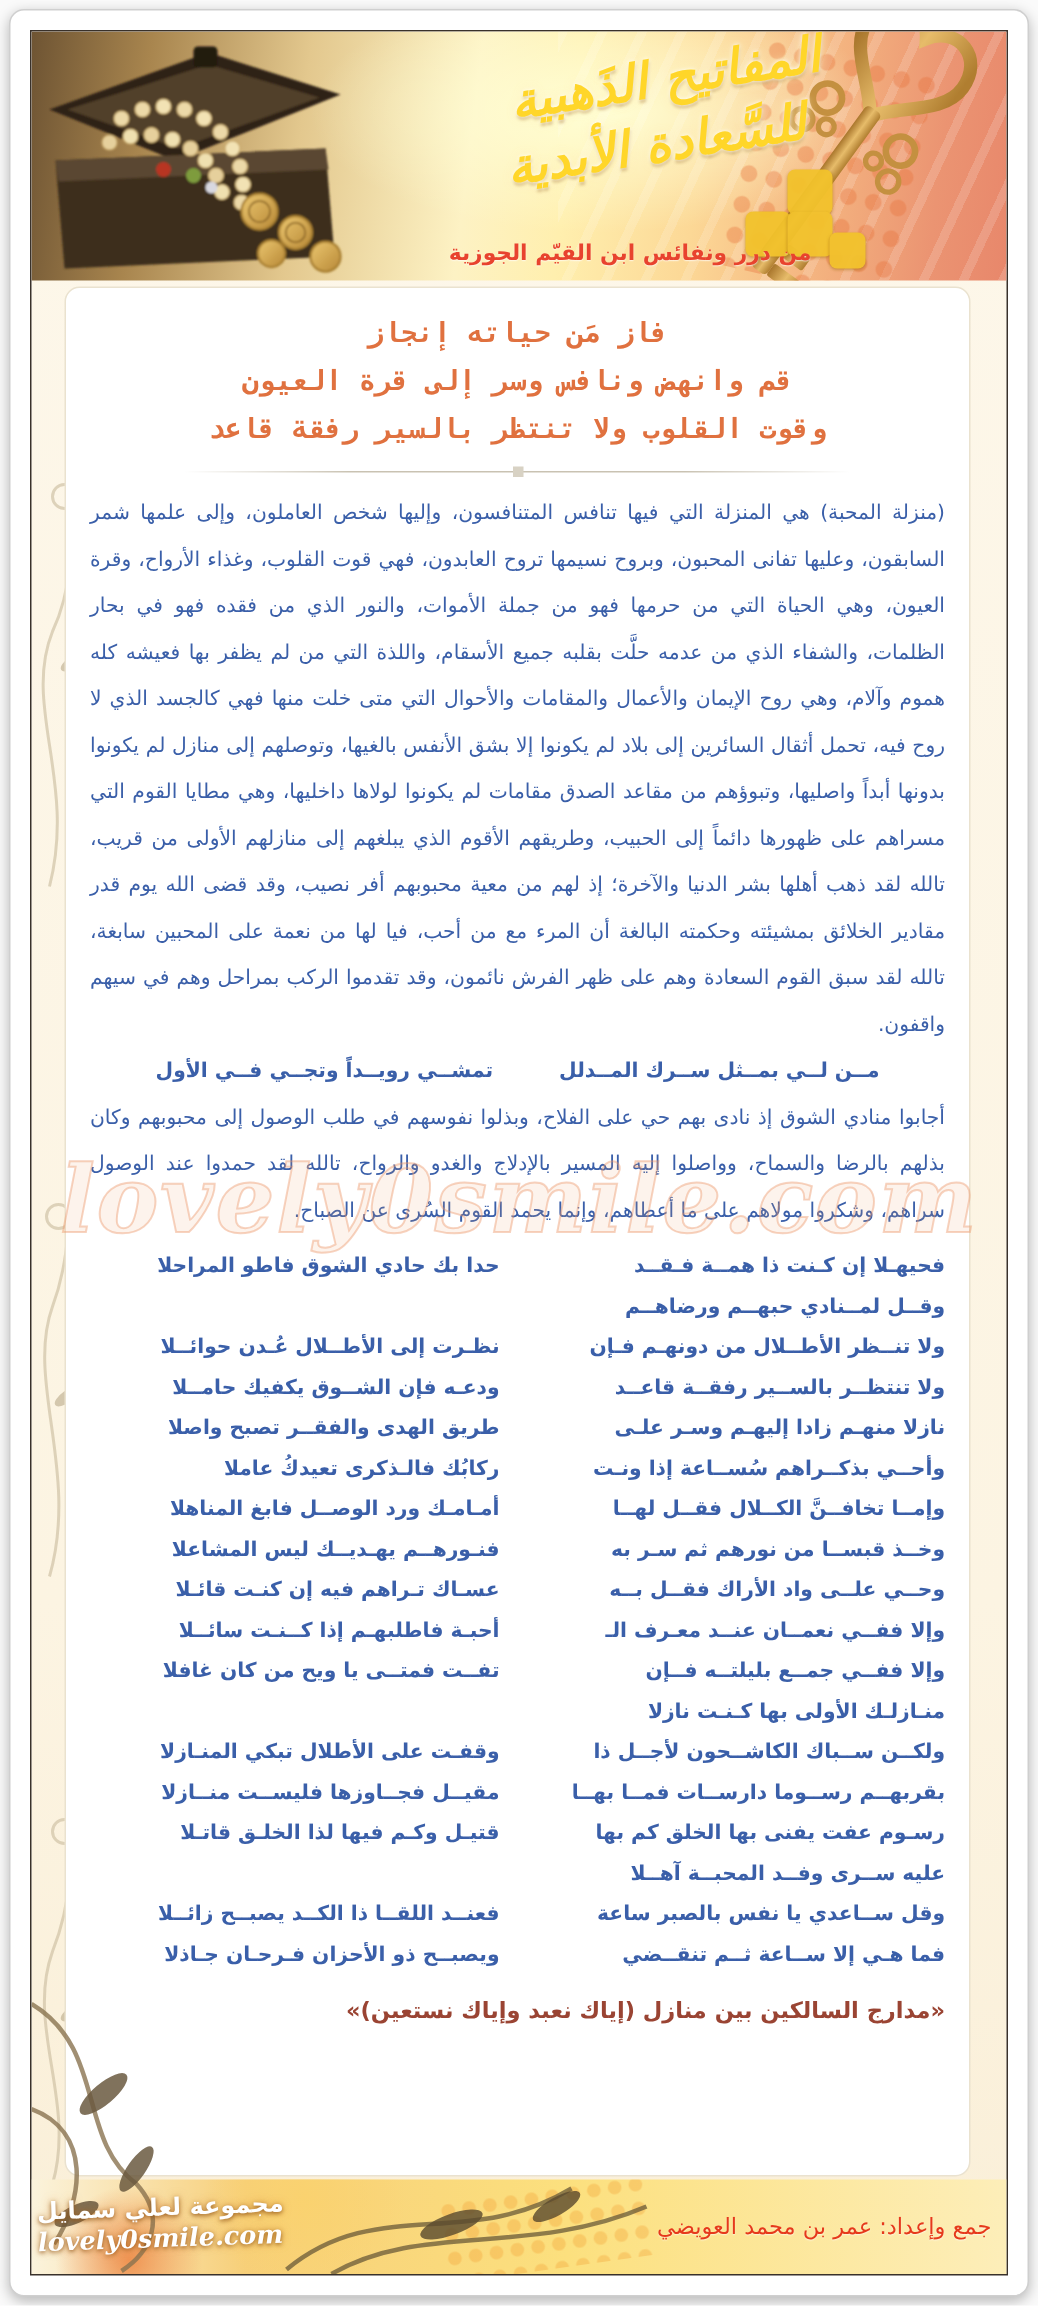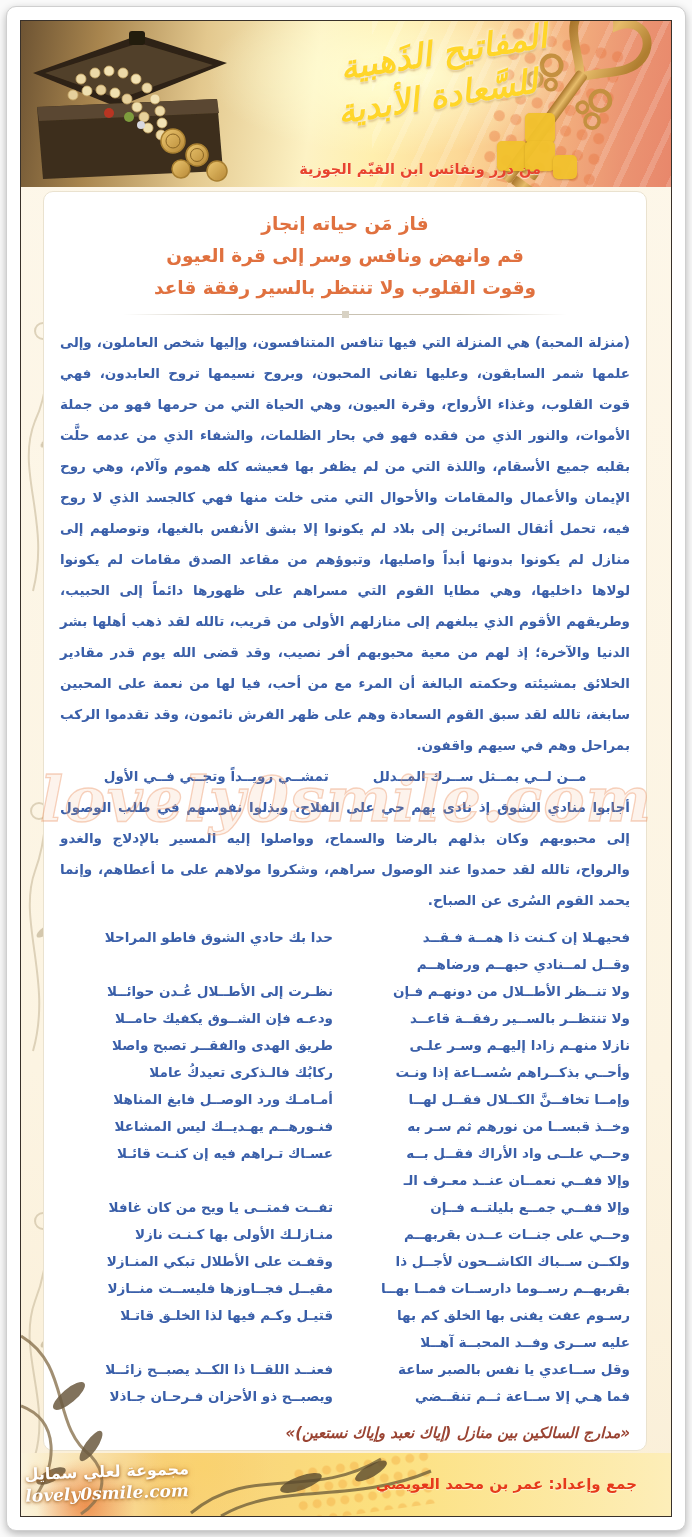--- a/index.html
+++ b/index.html
@@ -56,36 +56,36 @@
   }
   
   .flora-left{position:absolute;left:0;top:170px;width:46px;height:1270px;z-index:0;}
   .flora-corner{position:absolute;left:0;bottom:0;width:120px;height:260px;z-index:4;pointer-events:none;}
   
   .card{
     position:absolute;top:170px;bottom:65px;left:22px;right:24px;z-index:1;
     background:#fff;border:1px solid #eae2cf;border-radius:10px;
     padding:16px 16px 8px;box-sizing:border-box;overflow:hidden;
   }
-  .intro{color:#e0713f;font-weight:bold;font-size:18.5px;line-height:32px;text-align:center;}
+  .intro{color:#e0713f;font-weight:bold;font-size:18.5px;line-height:32px;text-align:center;font-family:Liberation Mono, monospace;}
   .divider{
     height:1px;width:78%;margin:10px auto 12px;position:relative;
     background:linear-gradient(90deg,rgba(180,180,180,0),#c9c2b2 25%,#c9c2b2 75%,rgba(180,180,180,0));
   }
   .divider i{position:absolute;left:50%;top:-3px;width:7px;height:7px;margin-left:-3px;background:#d8d2c4;}
   .para{
-    color:#3a5fa9;font-weight:bold;font-size:13.5px;line-height:31px;
+    color:#3a5fa9;font-weight:normal;font-size:13.5px;line-height:31px;
     text-align:justify;margin:0 0 0;
   }
   .verse{display:flex;direction:rtl;justify-content:center;gap:44px;
     color:#3a5fa9;font-weight:bold;font-size:13.5px;line-height:31px;white-space:nowrap;}
   .poem{margin-top:8px;}
   .poem-row{display:grid;grid-template-columns:1fr 1fr;column-gap:24px;direction:rtl;}
   .hemi{color:#3a5fa9;font-weight:bold;font-size:13.5px;line-height:27px;white-space:nowrap;overflow:hidden;}
-  .quote{color:#9a4433;font-weight:bold;font-size:15px;line-height:30px;margin-top:8px;text-align:right;font-style:italic;}
+  .quote{color:#9a4433;font-weight:bold;font-size:15px;line-height:30px;margin-top:8px;text-align:right;}
   
   .wm-center{
     position:absolute;top:742px;left:0;right:0;z-index:3;text-align:center;
     font-family:"DejaVu Serif","Liberation Serif",serif;
     font-size:62px;font-style:italic;font-weight:bold;letter-spacing:1px;
     color:rgba(238,160,110,.13);-webkit-text-stroke:1.3px rgba(235,150,105,.42);
     pointer-events:none;direction:ltr;
   }
   .site-mark{
     position:absolute;left:4px;bottom:12px;z-index:6;color:#fff;font-weight:bold;
@@ -103,21 +103,21 @@
       radial-gradient(circle 90px at 28% 20%, rgba(250,210,110,.9), rgba(250,210,110,0) 75%),
       linear-gradient(90deg,#fbf3dc 0%,#f7cf79 22%,#fce07e 55%,#fdeeb9 100%);
   }
   .footer-dots{
     position:absolute;left:42%;top:4px;width:140px;height:56px;opacity:.5;
     background-image:radial-gradient(circle, rgba(240,150,40,.6) 4px, rgba(240,150,40,0) 5px);
     background-size:14px 16px;transform:rotate(-8deg);
   }
   .footer-leaves{position:absolute;left:160px;top:0;width:260px;height:63px;}
   .credit{
-    position:absolute;right:34px;top:22px;color:#e6391b;font-weight:bold;font-size:15px;
+    position:absolute;right:10px;top:22px;color:#e6391b;font-weight:normal;font-size:15px;
     text-shadow:0 1px 1px rgba(255,255,255,.6);
   }
 </style>
 </head>
 <body>
 
 <div class="frame">
   <div class="poster">
 
     <div class="header">
@@ -262,27 +262,27 @@
           <div class="poem-row">
           <span class="hemi">وخــذ قبســا من نورهم ثم سـر به</span>
           <span class="hemi">فنـورهــم يهـديــك ليس المشاعلا</span>
         </div>
           <div class="poem-row">
           <span class="hemi">وحــي علــى واد الأراك فقــل بــه</span>
           <span class="hemi">عسـاك تـراهم فيه إن كنـت قائـلا</span>
         </div>
           <div class="poem-row">
           <span class="hemi">وإلا ففــي نعمــان عنــد معـرف الـ</span>
+          <span class="hemi">أحبـة فاطلبهـم إذا كــنـت سائــلا</span>
         </div>
           <div class="poem-row">
           <span class="hemi">وإلا ففــي جمــع بليلتــه فــإن</span>
           <span class="hemi">تفــت فمتــى يا ويح من كان غافلا</span>
         </div>
           <div class="poem-row">
-          <span class="hemi">وحــي على جنــات عــدن بقربهــم</span>
           <span class="hemi">منـازلـك الأولى بها كـنـت نازلا</span>
         </div>
           <div class="poem-row">
           <span class="hemi">ولكــن ســباك الكاشــحون لأجــل ذا</span>
           <span class="hemi">وقفـت على الأطلال تبكي المنـازلا</span>
         </div>
           <div class="poem-row">
           <span class="hemi">بقربهــم رســوما دارســات فمــا بهــا</span>
           <span class="hemi">مقيــل فجــاوزها فليســت منــازلا</span>
         </div>

